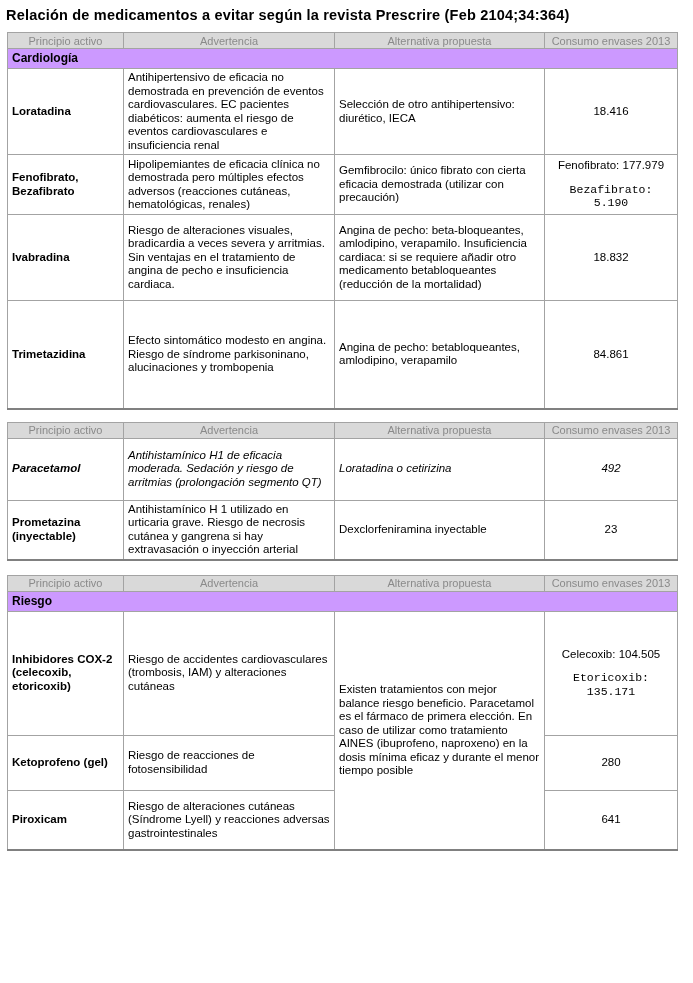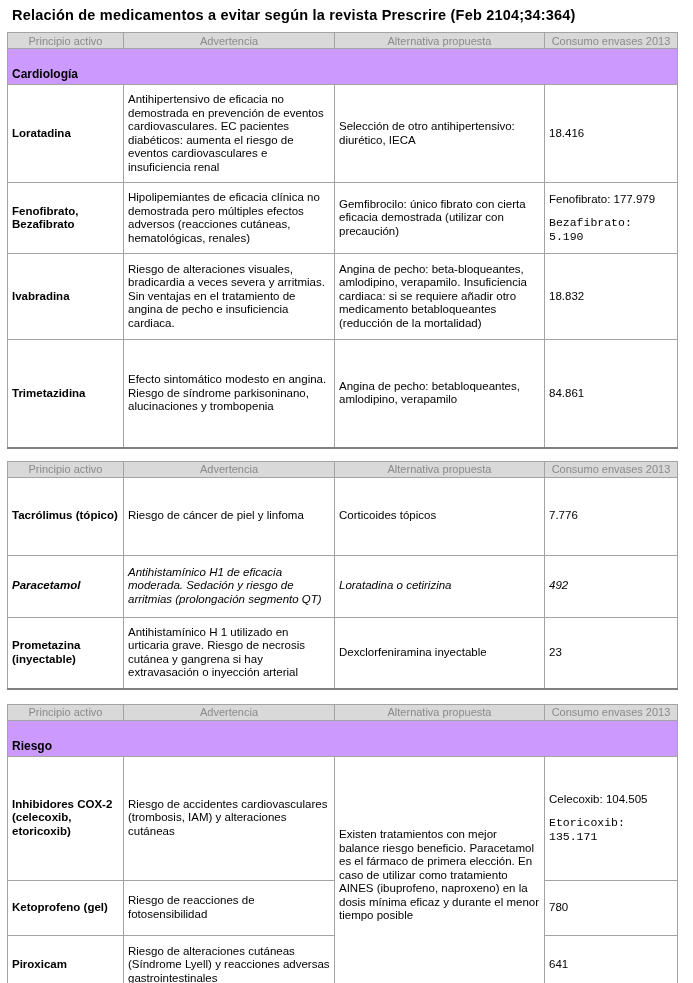--- a/index.html
+++ b/index.html
@@ -10,52 +10,52 @@
     --outer:#808080;
   }
   *{box-sizing:border-box;margin:0;padding:0;}
   body{
     width:693px;height:983px;background:#ffffff;
     font-family:"Liberation Sans","DejaVu Sans",sans-serif;
     color:#000;overflow:hidden;
   }
   .page-title{
     font-size:14.5px;font-weight:bold;
-    padding:7px 0 0 12px;letter-spacing:0.2px;
+    padding:7px 0 0 6px;letter-spacing:0.2px;
     margin-bottom:9px;
   }
   table.med{
     border-collapse:collapse;table-layout:fixed;
     width:670px;margin:0 0 12px 7px;
     border:1px solid var(--outer);
     border-bottom:2px solid var(--outer);
   }
   table.med col.c1{width:116px;}
   table.med col.c2{width:211px;}
   table.med col.c3{width:210px;}
   table.med col.c4{width:133px;}
   th{
     background:var(--header-bg);color:var(--header-text);
     font-weight:normal;font-size:11px;height:16px;
     border:1px solid var(--border);text-align:center;
     padding:1px 2px;
   }
   td.band{
     background:var(--band);font-weight:bold;font-size:12px;
-    padding:18px 4px 3px 4px;border:1px solid var(--border);
+    padding:2px 4px 3px 4px;border:1px solid var(--border);
     height:15px;
   }
   td.cell{
     border:1px solid var(--border);
     font-size:11.5px;line-height:13.5px;
-    padding:8px 4px;vertical-align:middle;
+    padding:2px 4px;vertical-align:middle;
     overflow:hidden;
   }
   td.principio{font-weight:bold;}
-  td.consumo{}
+  td.consumo{text-align:center;}
   .consumo-line + .consumo-line{margin-top:10px;font-family:Liberation Mono, monospace;}
   tr.r-tall-84 td{height:86px;}
   tr.r-tall-60 td{height:60px;}
   tr.r-tall-85 td{height:86px;}
   tr.r-tall-107 td{height:108px;}
   tr.r-tall-78 td{height:78px;}
   tr.r-tall-62 td{height:62px;font-style:italic;}
   tr.r-tall-75 td{height:54px;}
   tr.r-tall-144 td{height:124px;}
   tr.r-tall-55 td{height:55px;}
@@ -126,28 +126,20 @@
       <col class="c3">
       <col class="c4">
     </colgroup>
   <tbody>
       <tr>
     <th>Principio activo</th>
     <th>Advertencia</th>
     <th>Alternativa propuesta</th>
     <th>Consumo envases 2013</th>
   </tr>
-  <tr class="r-tall-78">
-    <td class="cell principio">Tacrólimus (tópico)</td>
-    <td class="cell">Riesgo de cáncer de piel y linfoma</td>
-    <td class="cell">Corticoides tópicos</td>
-    <td class="cell consumo">
-          <div class="consumo-line">7.776</div>
-        </td>
-  </tr>
   <tr class="r-tall-62">
     <td class="cell principio">Paracetamol</td>
     <td class="cell">Antihistamínico H1  de eficacia moderada. Sedación y riesgo de arritmias (prolongación segmento QT)</td>
     <td class="cell">Loratadina o cetirizina</td>
     <td class="cell consumo">
           <div class="consumo-line">492</div>
         </td>
   </tr>
   <tr class="r-tall-75">
     <td class="cell principio">Prometazina (inyectable)</td>
@@ -183,21 +175,21 @@
     <td class="cell" rowspan="3">Existen tratamientos con mejor balance riesgo beneficio. Paracetamol es el fármaco de primera elección. En caso de utilizar como tratamiento AINES (ibuprofeno, naproxeno) en la dosis mínima eficaz y durante el menor tiempo posible</td>
     <td class="cell consumo">
       <div class="consumo-line">Celecoxib: 104.505</div>
       <div class="consumo-line">Etoricoxib: 135.171</div>
     </td>
   </tr>
   <tr class="r-tall-55">
     <td class="cell principio">Ketoprofeno (gel)</td>
     <td class="cell">Riesgo de reacciones de fotosensibilidad</td>
     <td class="cell consumo">
-          <div class="consumo-line">780</div>
+          <div class="consumo-line">280</div>
         </td>
   </tr>
   <tr class="r-tall-60b">
     <td class="cell principio">Piroxicam</td>
     <td class="cell">Riesgo de alteraciones cutáneas (Síndrome Lyell) y reacciones adversas gastrointestinales</td>
     <td class="cell consumo">
           <div class="consumo-line">641</div>
         </td>
   </tr>
 </tbody>

